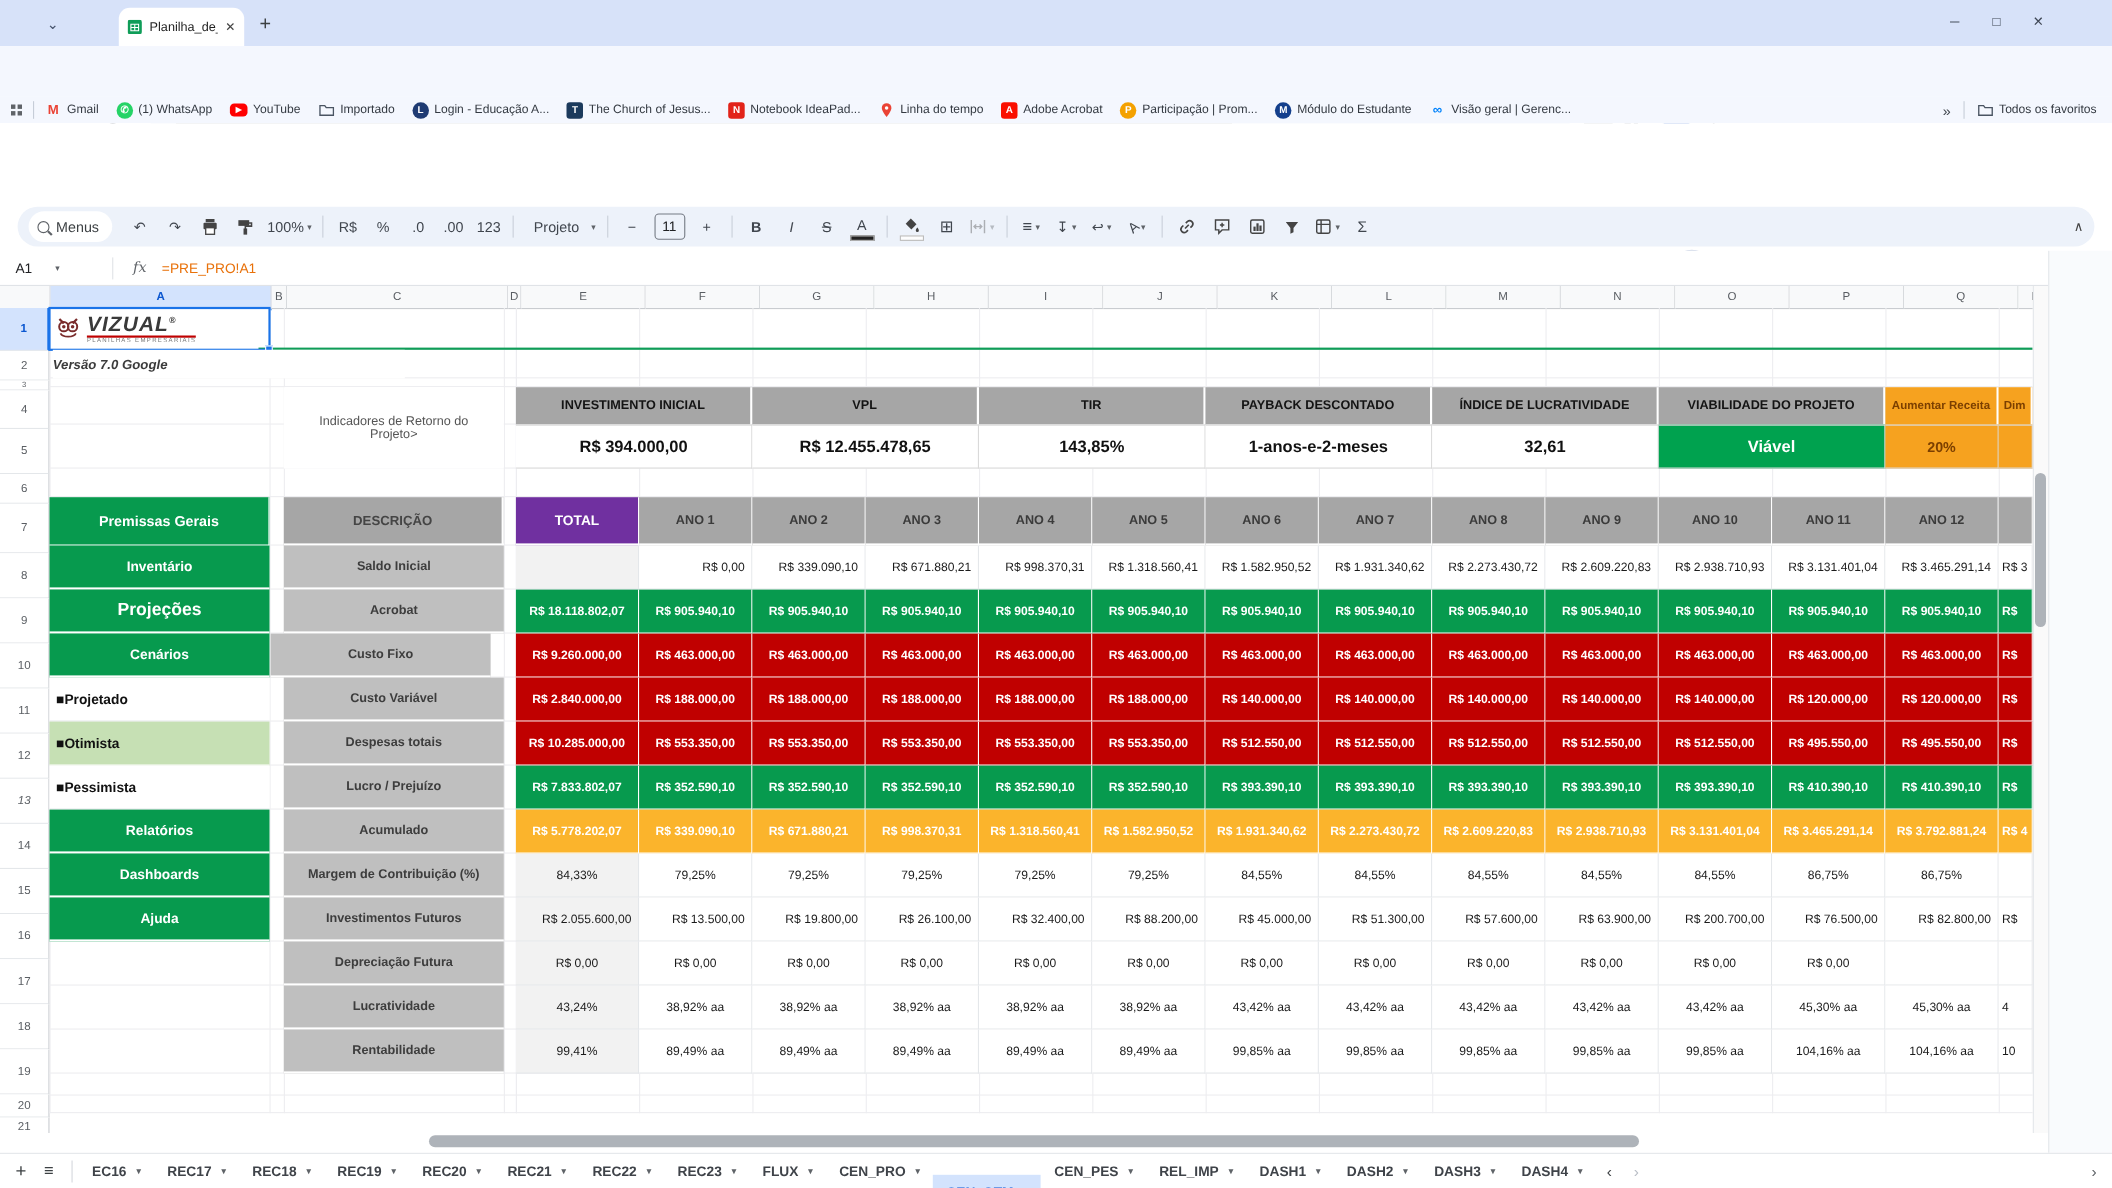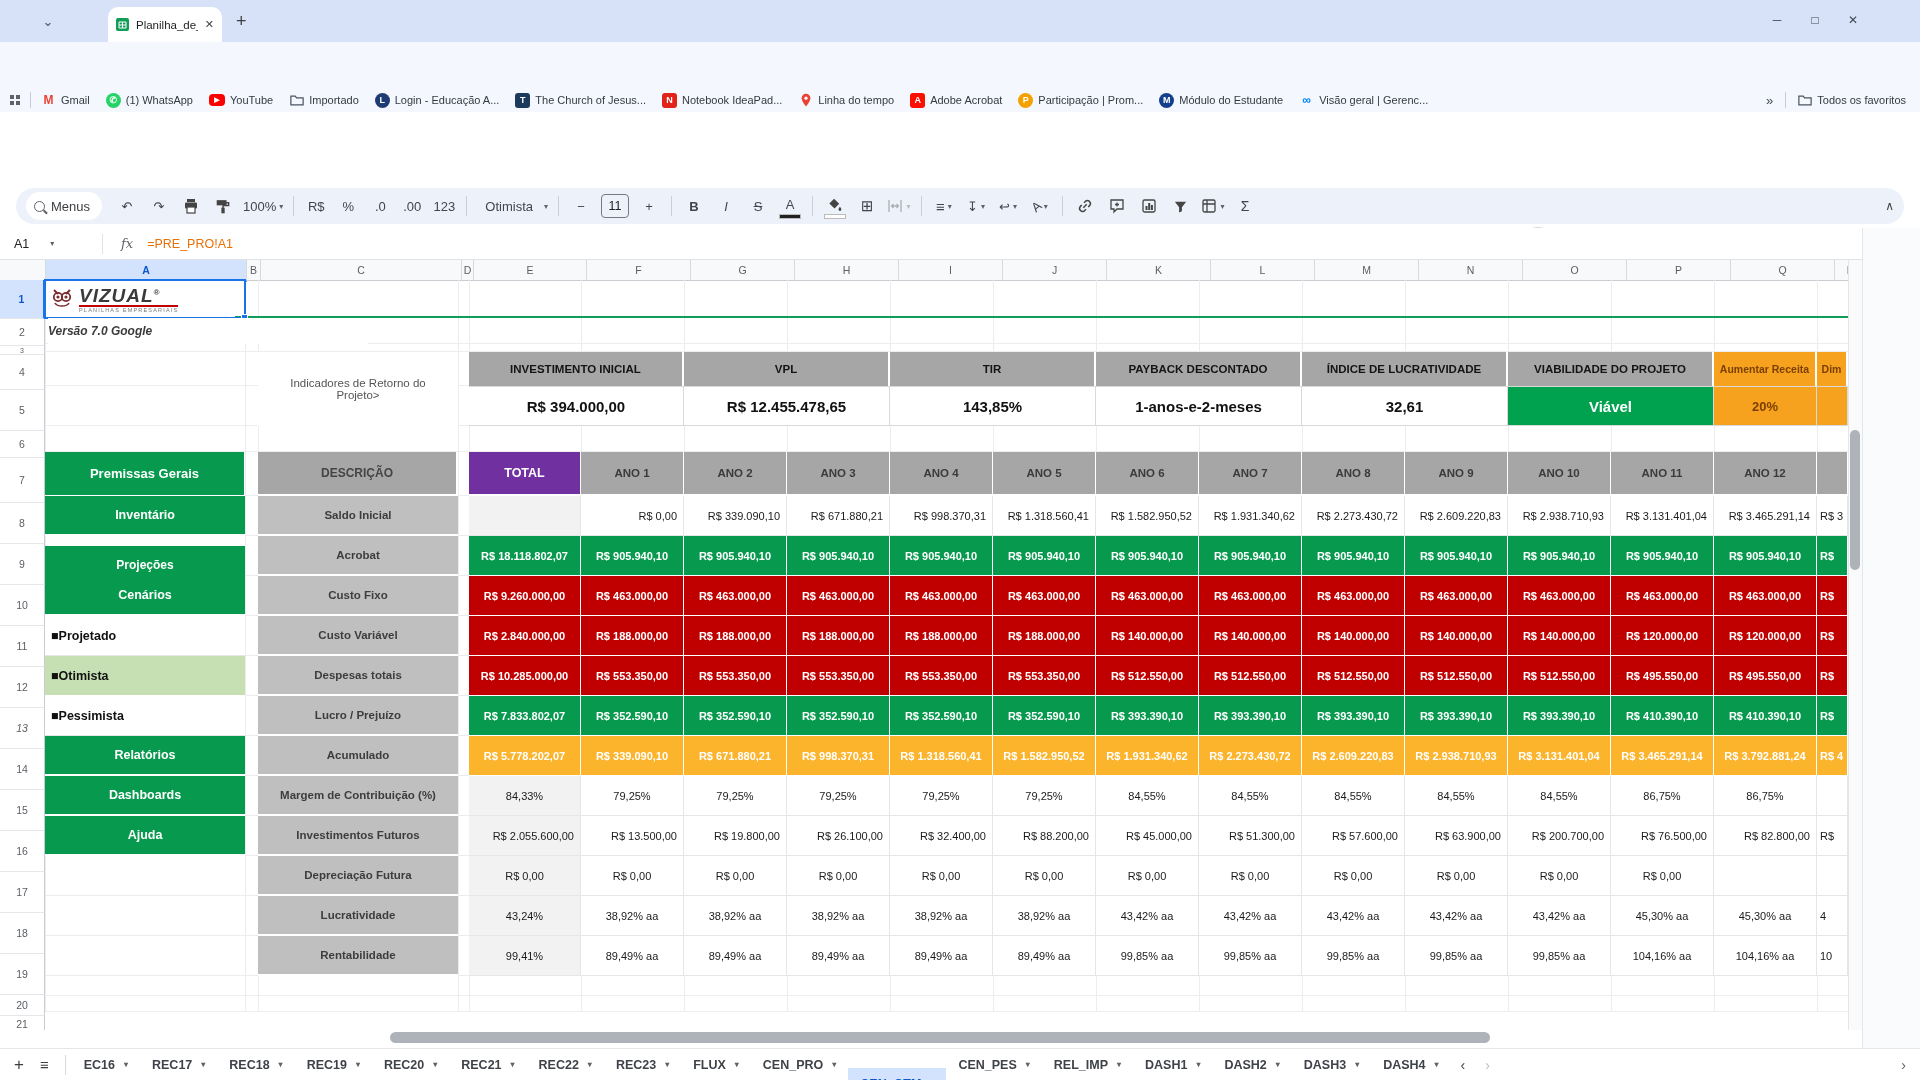--- a/index.html
+++ b/index.html
@@ -369,21 +369,21 @@
           <span>.0</span>
         </span>
         <span class="tbi">
           <span>.00</span>
         </span>
         <span class="tbi">
           <span>123</span>
         </span>
         <span class="tbsep"></span>
         <span class="tbi">
-          <span style="padding: 0px 8px;">Otimista</span>
+          <span style="padding: 0px 8px;">Projeto</span>
           <span class="dd">▾</span>
         </span>
         <span class="tbsep"></span>
         <span class="tbi">
           <span>−</span>
         </span>
         <span class="tbi">
           <span class="sizebox">11</span>
         </span>
         <span class="tbi">
@@ -652,38 +652,38 @@
         <div class="cell c-white money" style="position: absolute; left: 890px; top: 236px; width: 103px; height: 40px; box-sizing: border-box; font-size: 11px; font-weight: 500;">R$ 998.370,31</div>
         <div class="cell c-white money" style="position: absolute; left: 993px; top: 236px; width: 103px; height: 40px; box-sizing: border-box; font-size: 11px; font-weight: 500;">R$ 1.318.560,41</div>
         <div class="cell c-white money" style="position: absolute; left: 1096px; top: 236px; width: 103px; height: 40px; box-sizing: border-box; font-size: 11px; font-weight: 500;">R$ 1.582.950,52</div>
         <div class="cell c-white money" style="position: absolute; left: 1199px; top: 236px; width: 103px; height: 40px; box-sizing: border-box; font-size: 11px; font-weight: 500;">R$ 1.931.340,62</div>
         <div class="cell c-white money" style="position: absolute; left: 1302px; top: 236px; width: 103px; height: 40px; box-sizing: border-box; font-size: 11px; font-weight: 500;">R$ 2.273.430,72</div>
         <div class="cell c-white money" style="position: absolute; left: 1405px; top: 236px; width: 103px; height: 40px; box-sizing: border-box; font-size: 11px; font-weight: 500;">R$ 2.609.220,83</div>
         <div class="cell c-white money" style="position: absolute; left: 1508px; top: 236px; width: 103px; height: 40px; box-sizing: border-box; font-size: 11px; font-weight: 500;">R$ 2.938.710,93</div>
         <div class="cell c-white money" style="position: absolute; left: 1611px; top: 236px; width: 103px; height: 40px; box-sizing: border-box; font-size: 11px; font-weight: 500;">R$ 3.131.401,04</div>
         <div class="cell c-white money" style="position: absolute; left: 1714px; top: 236px; width: 103px; height: 40px; box-sizing: border-box; font-size: 11px; font-weight: 500;">R$ 3.465.291,14</div>
         <div class="cell c-white" style="position: absolute; left: 1817px; top: 236px; width: 31px; height: 40px; box-sizing: border-box; justify-content: flex-start; padding-left: 3px; font-size: 11px;">R$ 3</div>
-        <div class="sb-green" style="position: absolute; left: 45px; top: 286px; width: 200px; height: 40px; box-sizing: border-box; font-size: 12px;">Projeções</div>
+        <div class="sb-green" style="position: absolute; left: 45px; top: 276px; width: 200px; height: 40px; box-sizing: border-box; font-size: 16px;">Projeções</div>
         <div class="c-desc cell" style="position: absolute; left: 258px; top: 276px; width: 200px; height: 40px; box-sizing: border-box; font-size: 11.5px;">Acrobat</div>
         <div class="cell c-green" style="position: absolute; left: 469px; top: 276px; width: 112px; height: 40px; box-sizing: border-box; font-size: 11px;">R$ 18.118.802,07</div>
         <div class="cell c-green" style="position: absolute; left: 581px; top: 276px; width: 103px; height: 40px; box-sizing: border-box; font-size: 11px;">R$ 905.940,10</div>
         <div class="cell c-green" style="position: absolute; left: 684px; top: 276px; width: 103px; height: 40px; box-sizing: border-box; font-size: 11px;">R$ 905.940,10</div>
         <div class="cell c-green" style="position: absolute; left: 787px; top: 276px; width: 103px; height: 40px; box-sizing: border-box; font-size: 11px;">R$ 905.940,10</div>
         <div class="cell c-green" style="position: absolute; left: 890px; top: 276px; width: 103px; height: 40px; box-sizing: border-box; font-size: 11px;">R$ 905.940,10</div>
         <div class="cell c-green" style="position: absolute; left: 993px; top: 276px; width: 103px; height: 40px; box-sizing: border-box; font-size: 11px;">R$ 905.940,10</div>
         <div class="cell c-green" style="position: absolute; left: 1096px; top: 276px; width: 103px; height: 40px; box-sizing: border-box; font-size: 11px;">R$ 905.940,10</div>
         <div class="cell c-green" style="position: absolute; left: 1199px; top: 276px; width: 103px; height: 40px; box-sizing: border-box; font-size: 11px;">R$ 905.940,10</div>
         <div class="cell c-green" style="position: absolute; left: 1302px; top: 276px; width: 103px; height: 40px; box-sizing: border-box; font-size: 11px;">R$ 905.940,10</div>
         <div class="cell c-green" style="position: absolute; left: 1405px; top: 276px; width: 103px; height: 40px; box-sizing: border-box; font-size: 11px;">R$ 905.940,10</div>
         <div class="cell c-green" style="position: absolute; left: 1508px; top: 276px; width: 103px; height: 40px; box-sizing: border-box; font-size: 11px;">R$ 905.940,10</div>
         <div class="cell c-green" style="position: absolute; left: 1611px; top: 276px; width: 103px; height: 40px; box-sizing: border-box; font-size: 11px;">R$ 905.940,10</div>
         <div class="cell c-green" style="position: absolute; left: 1714px; top: 276px; width: 103px; height: 40px; box-sizing: border-box; font-size: 11px;">R$ 905.940,10</div>
         <div class="cell c-green" style="position: absolute; left: 1817px; top: 276px; width: 31px; height: 40px; box-sizing: border-box; justify-content: flex-start; padding-left: 3px; font-size: 11px;">R$</div>
         <div class="sb-green" style="position: absolute; left: 45px; top: 316px; width: 200px; height: 40px; box-sizing: border-box; font-size: 12.5px;">Cenários</div>
-        <div class="c-desc cell" style="position: absolute; left: 258px; top: 316px; width: 200px; height: 40px; box-sizing: border-box; font-size: 11.5px;">Custo Fixo</div>
+        <div class="c-desc cell" style="position: absolute; left: 246px; top: 316px; width: 200px; height: 40px; box-sizing: border-box; font-size: 11.5px;">Custo Fixo</div>
         <div class="cell c-red" style="position: absolute; left: 469px; top: 316px; width: 112px; height: 40px; box-sizing: border-box; font-size: 11px;">R$ 9.260.000,00</div>
         <div class="cell c-red" style="position: absolute; left: 581px; top: 316px; width: 103px; height: 40px; box-sizing: border-box; font-size: 11px;">R$ 463.000,00</div>
         <div class="cell c-red" style="position: absolute; left: 684px; top: 316px; width: 103px; height: 40px; box-sizing: border-box; font-size: 11px;">R$ 463.000,00</div>
         <div class="cell c-red" style="position: absolute; left: 787px; top: 316px; width: 103px; height: 40px; box-sizing: border-box; font-size: 11px;">R$ 463.000,00</div>
         <div class="cell c-red" style="position: absolute; left: 890px; top: 316px; width: 103px; height: 40px; box-sizing: border-box; font-size: 11px;">R$ 463.000,00</div>
         <div class="cell c-red" style="position: absolute; left: 993px; top: 316px; width: 103px; height: 40px; box-sizing: border-box; font-size: 11px;">R$ 463.000,00</div>
         <div class="cell c-red" style="position: absolute; left: 1096px; top: 316px; width: 103px; height: 40px; box-sizing: border-box; font-size: 11px;">R$ 463.000,00</div>
         <div class="cell c-red" style="position: absolute; left: 1199px; top: 316px; width: 103px; height: 40px; box-sizing: border-box; font-size: 11px;">R$ 463.000,00</div>
         <div class="cell c-red" style="position: absolute; left: 1302px; top: 316px; width: 103px; height: 40px; box-sizing: border-box; font-size: 11px;">R$ 463.000,00</div>
         <div class="cell c-red" style="position: absolute; left: 1405px; top: 316px; width: 103px; height: 40px; box-sizing: border-box; font-size: 11px;">R$ 463.000,00</div>

